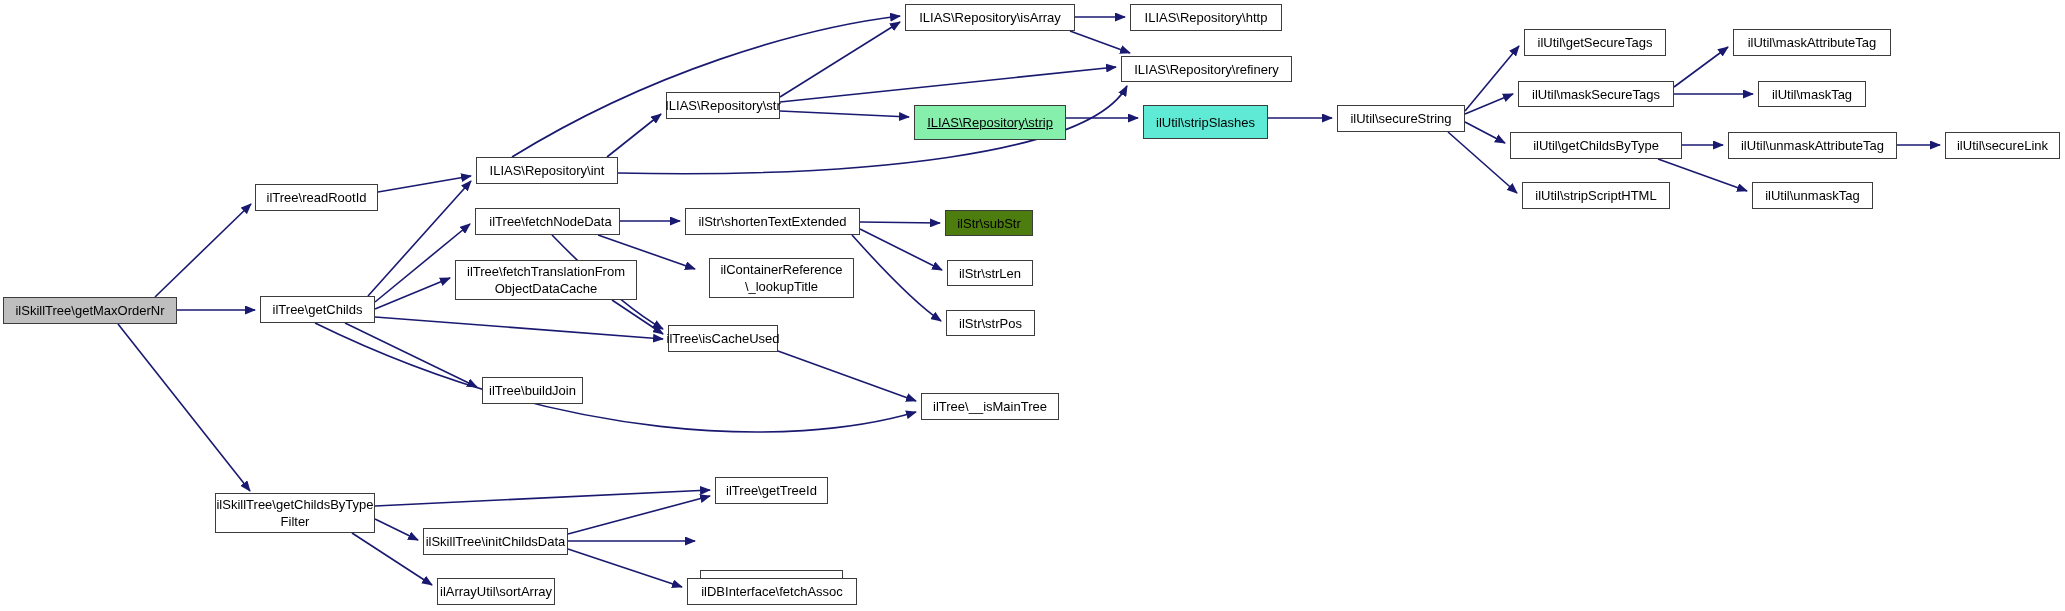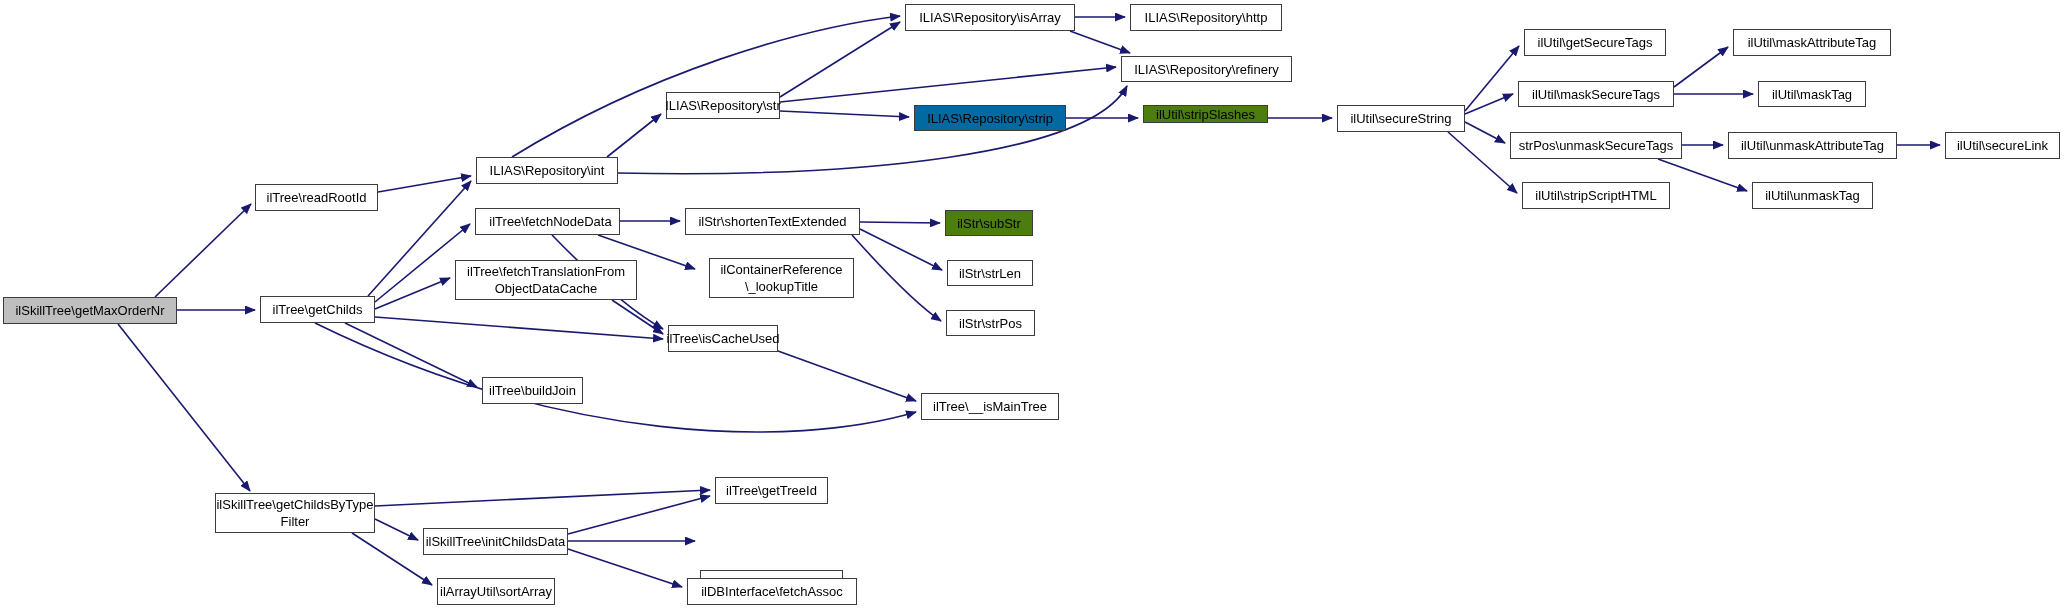--- a/index.html
+++ b/index.html
@@ -117,43 +117,43 @@
       </div>
       <div class="node" style="left: 947px; top: 260px; width: 86px; height: 26px; border-color: rgb(60, 60, 60); background: rgb(255, 255, 255);">
         <span>ilStr\strLen</span>
       </div>
       <div class="node" style="left: 946px; top: 310px; width: 89px; height: 26px; border-color: rgb(60, 60, 60); background: rgb(255, 255, 255);">
         <span>ilStr\strPos</span>
       </div>
       <div class="node" style="left: 905px; top: 4px; width: 170px; height: 27px; border-color: rgb(60, 60, 60); background: rgb(255, 255, 255);">
         <span>ILIAS\Repository\isArray</span>
       </div>
-      <div class="node" style="left: 914px; top: 105px; width: 152px; height: 26px; border-color: rgb(60, 60, 60); background: #0369a1;">
+      <div class="node" style="left: 914px; top: 105px; width: 152px; height: 35px; border-color: rgb(60, 60, 60); background: #86efac; text-decoration: underline;">
         <span>ILIAS\Repository\strip</span>
       </div>
       <div class="node" style="left: 1130px; top: 4px; width: 152px; height: 27px; border-color: rgb(60, 60, 60); background: rgb(255, 255, 255);">
         <span>ILIAS\Repository\http</span>
       </div>
       <div class="node" style="left: 1121px; top: 56px; width: 171px; height: 26px; border-color: rgb(60, 60, 60); background: rgb(255, 255, 255);">
         <span>ILIAS\Repository\refinery</span>
       </div>
-      <div class="node" style="left: 1143px; top: 105px; width: 125px; height: 18px; border-color: rgb(60, 60, 60); background: #4d7c0f;">
+      <div class="node" style="left: 1143px; top: 105px; width: 125px; height: 34px; border-color: rgb(60, 60, 60); background: #5eead4;">
         <span>ilUtil\stripSlashes</span>
       </div>
       <div class="node" style="left: 1337px; top: 105px; width: 128px; height: 27px; border-color: rgb(60, 60, 60); background: rgb(255, 255, 255);">
         <span>ilUtil\secureString</span>
       </div>
       <div class="node" style="left: 1524px; top: 29px; width: 142px; height: 27px; border-color: rgb(60, 60, 60); background: rgb(255, 255, 255);">
         <span>ilUtil\getSecureTags</span>
       </div>
       <div class="node" style="left: 1518px; top: 81px; width: 156px; height: 26px; border-color: rgb(60, 60, 60); background: rgb(255, 255, 255);">
         <span>ilUtil\maskSecureTags</span>
       </div>
       <div class="node" style="left: 1510px; top: 132px; width: 172px; height: 27px; border-color: rgb(60, 60, 60); background: rgb(255, 255, 255);">
-        <span>strPos\unmaskSecureTags</span>
+        <span>ilUtil\getChildsByType</span>
       </div>
       <div class="node" style="left: 1522px; top: 182px; width: 148px; height: 27px; border-color: rgb(60, 60, 60); background: rgb(255, 255, 255);">
         <span>ilUtil\stripScriptHTML</span>
       </div>
       <div class="node" style="left: 1733px; top: 29px; width: 158px; height: 27px; border-color: rgb(60, 60, 60); background: rgb(255, 255, 255);">
         <span>ilUtil\maskAttributeTag</span>
       </div>
       <div class="node" style="left: 1758px; top: 81px; width: 108px; height: 26px; border-color: rgb(60, 60, 60); background: rgb(255, 255, 255); text-align: right;">
         <span>ilUtil\maskTag</span>
       </div>

